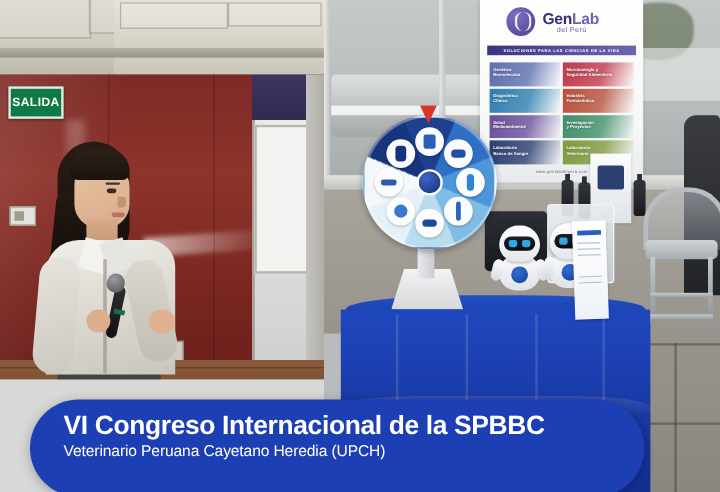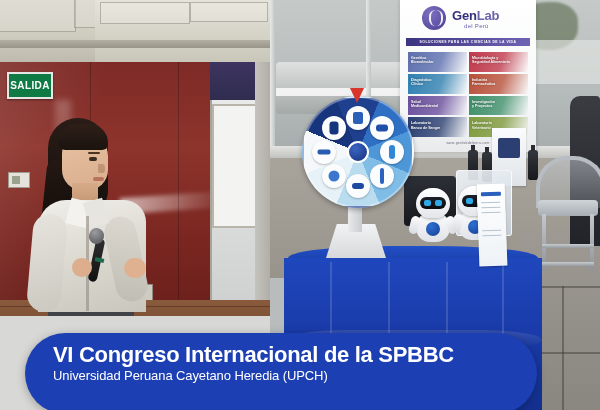--- a/index.html
+++ b/index.html
@@ -637,17 +637,17 @@
     <div class="chair-seat"></div>
     <div class="chair-leg" style="left:272px;top:214px;height:56px;"></div>
     <div class="chair-leg" style="left:320px;top:214px;height:56px;"></div>
     <div class="chair-rail" style="left:272px;top:244px;width:52px;"></div>
     <div class="chair-rail" style="left:272px;top:262px;width:52px;"></div>
   </div>
 
   <div class="banner">
     <div class="banner-inner">
       <div class="bn-title">VI Congreso Internacional de la SPBBC</div>
-      <div class="bn-place">Universidad Peruana Cayetano Heredia (UPCH)</div>
+      <div class="bn-place">Veterinario Peruana Cayetano Heredia (UPCH)</div>
     </div>
   </div>
 
 </div>
 
 </body></html>

